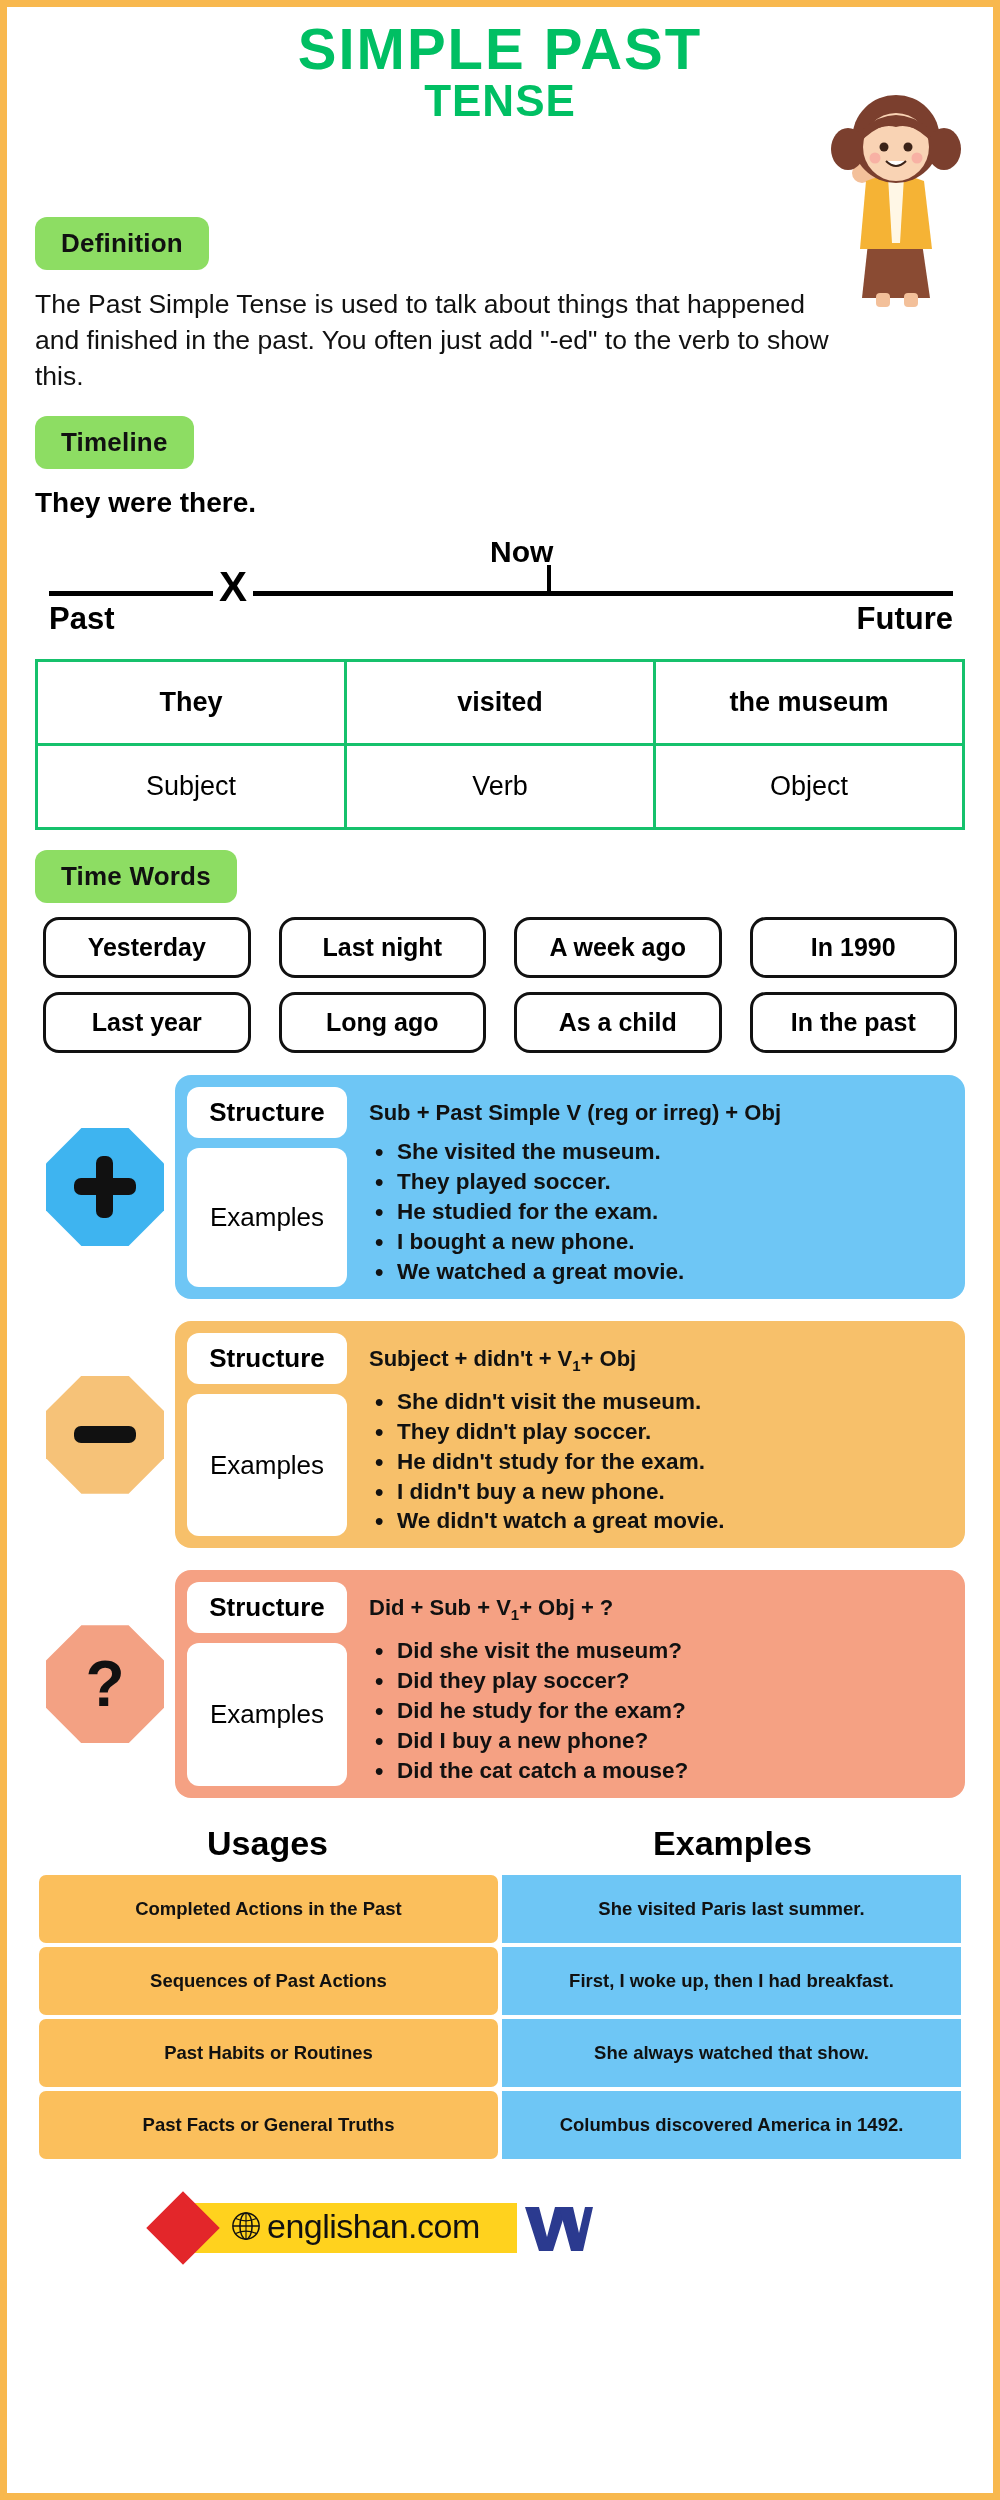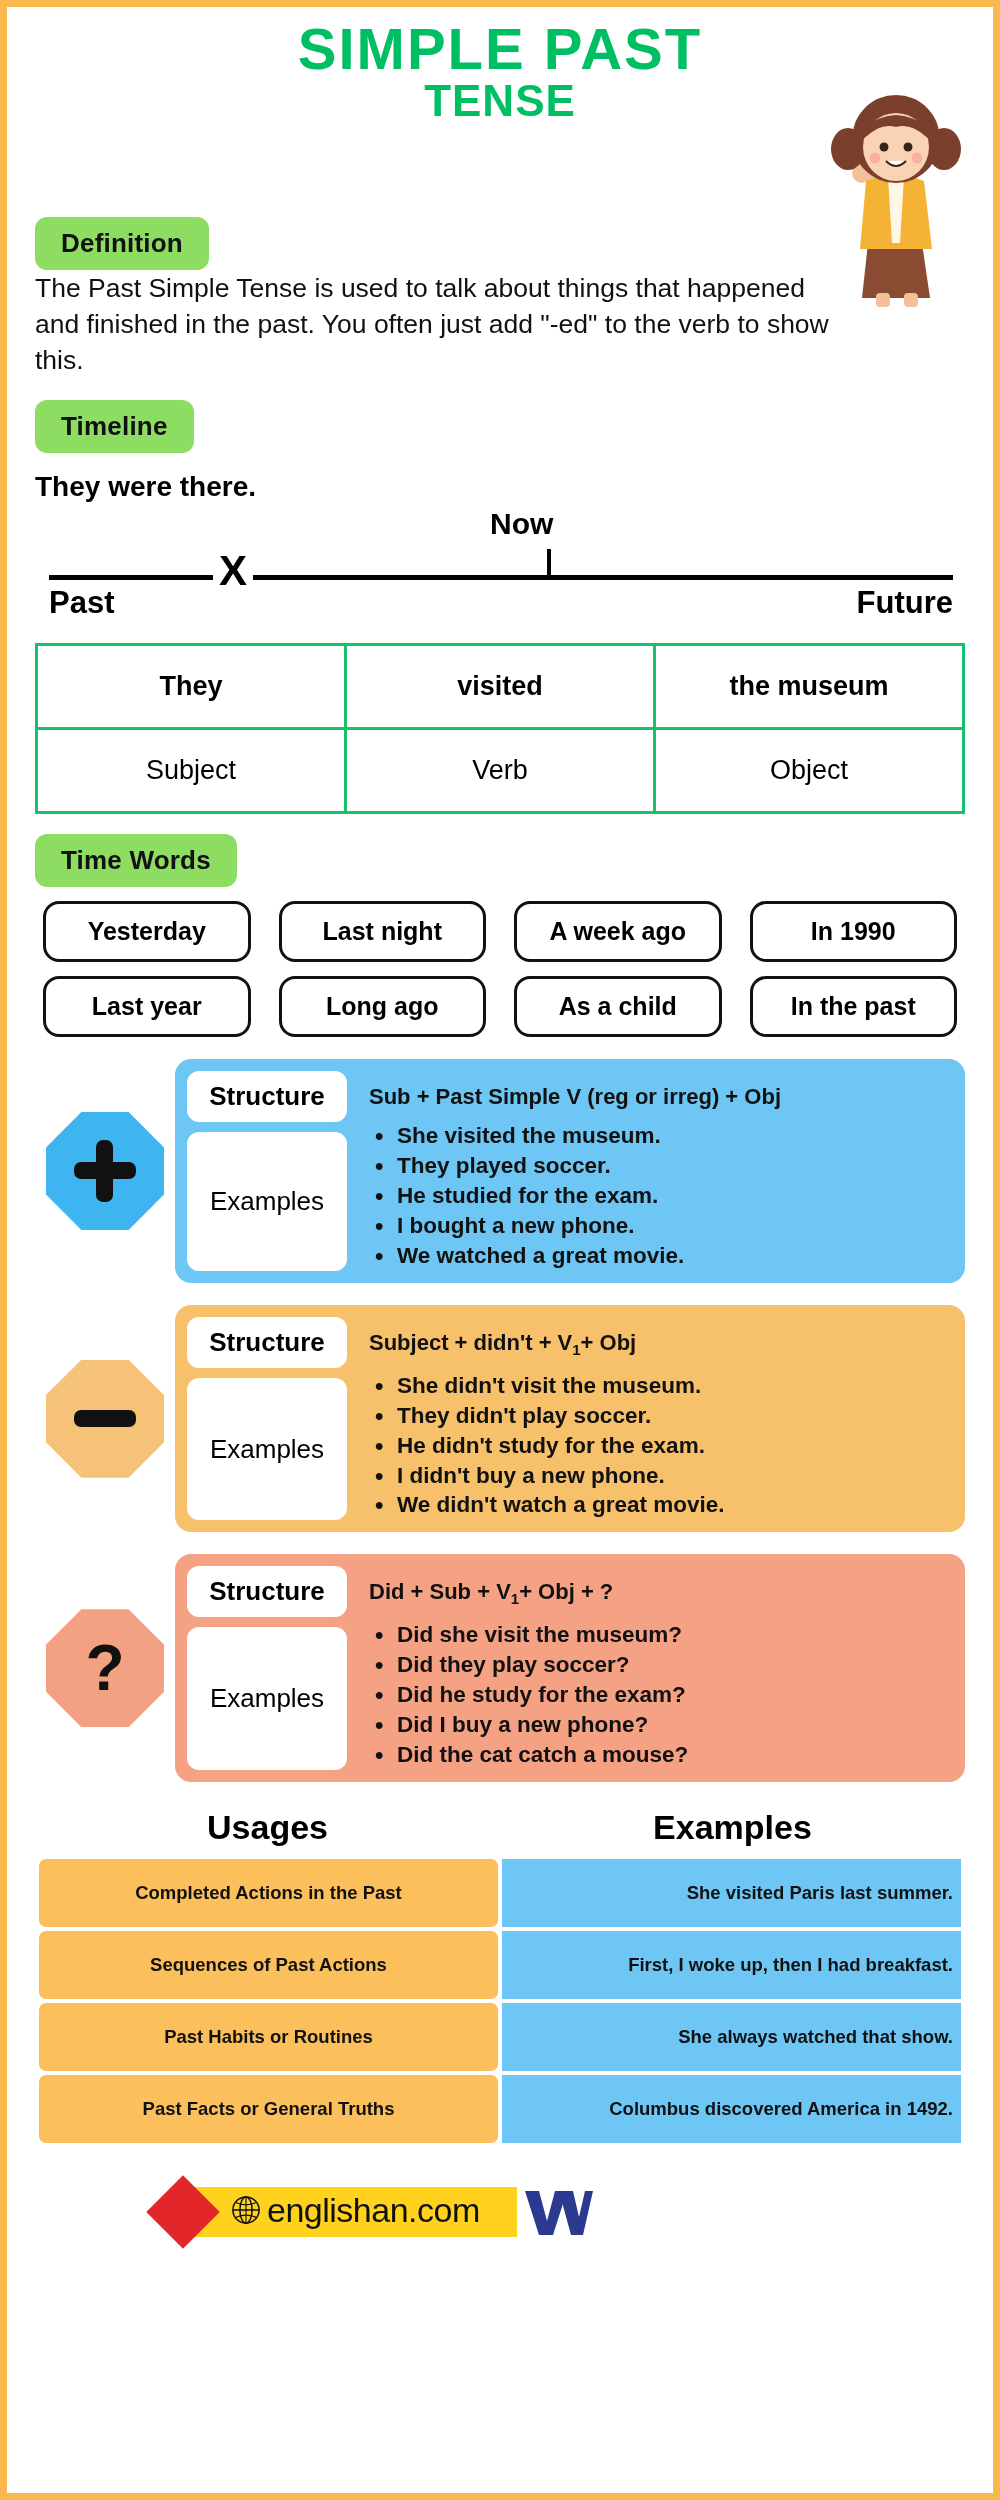--- a/index.html
+++ b/index.html
@@ -47,28 +47,29 @@
     font-size: 26px;
     font-weight: bold;
     color: #111;
     letter-spacing: 0.2px;
   }
 
   .def-text {
     font-size: 26.5px;
     line-height: 1.36;
     color: #111;
+    margin-top: 16px;
     max-width: 800px;
   }
 
   
   .tl-sentence { font-size: 28px; font-weight: bold; margin-top: 18px; }
   .timeline-wrap { position: relative; height: 130px; margin-top: 4px; }
   .tl-now {
-    position: absolute; left: 455px; top: 0;
+    position: absolute; left: 455px; top: 12px;
     font-size: 30px; font-weight: bold;
   }
   .tl-line {
     position: absolute; left: 14px; right: 12px; top: 68px;
     height: 5px; background: #000;
   }
   .tl-tick {
     position: absolute; left: 512px; top: 42px; width: 4px; height: 30px; background: #000;
   }
   .tl-x {
@@ -176,21 +177,21 @@
   .usages-head { display: flex; margin-top: 26px; }
   .usages-head div {
     flex: 1; text-align: center; font-size: 34px; font-weight: bold; padding-bottom: 8px;
   }
   .utable { width: 100%; border-collapse: separate; border-spacing: 4px 4px; table-layout: fixed; }
   .utable td {
     text-align: center; font-size: 18.5px; font-weight: bold; height: 68px; color: #111;
     padding: 4px 8px;
   }
   .utable td.u { background: #fbbf5c; border-radius: 7px; }
-  .utable td.e { background: #6ec6f5; text-align: right; }
+  .utable td.e { background: #6ec6f5; }
 
   
   .footer { margin-top: 26px; position: relative; height: 86px; }
   .fbar {
     position: absolute; left: 152px; top: 14px; width: 330px; height: 50px; background: #ffd21e;
   }
   .fdiamond {
     position: absolute; left: 122px; top: 13px;
     width: 52px; height: 52px; background: #e3262a; transform: rotate(45deg);
   }

